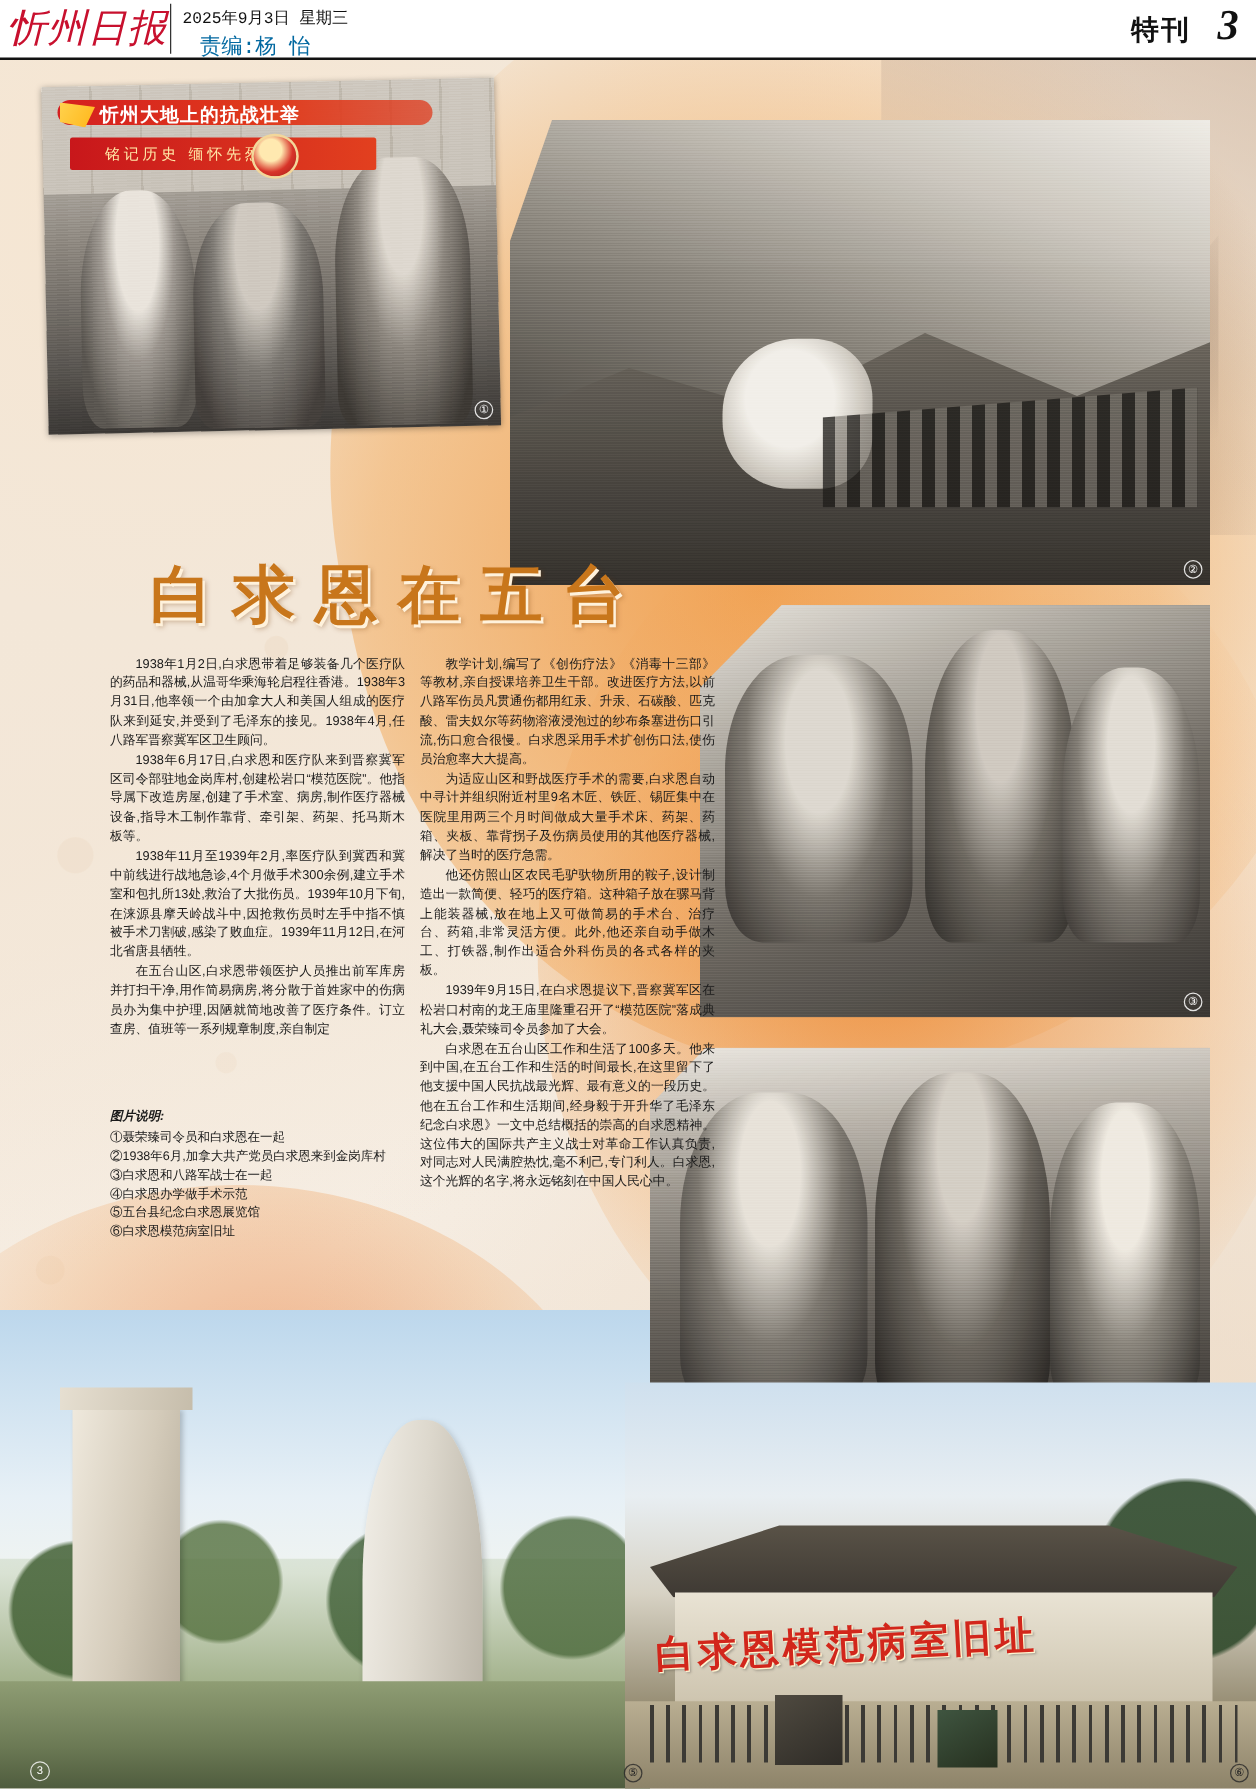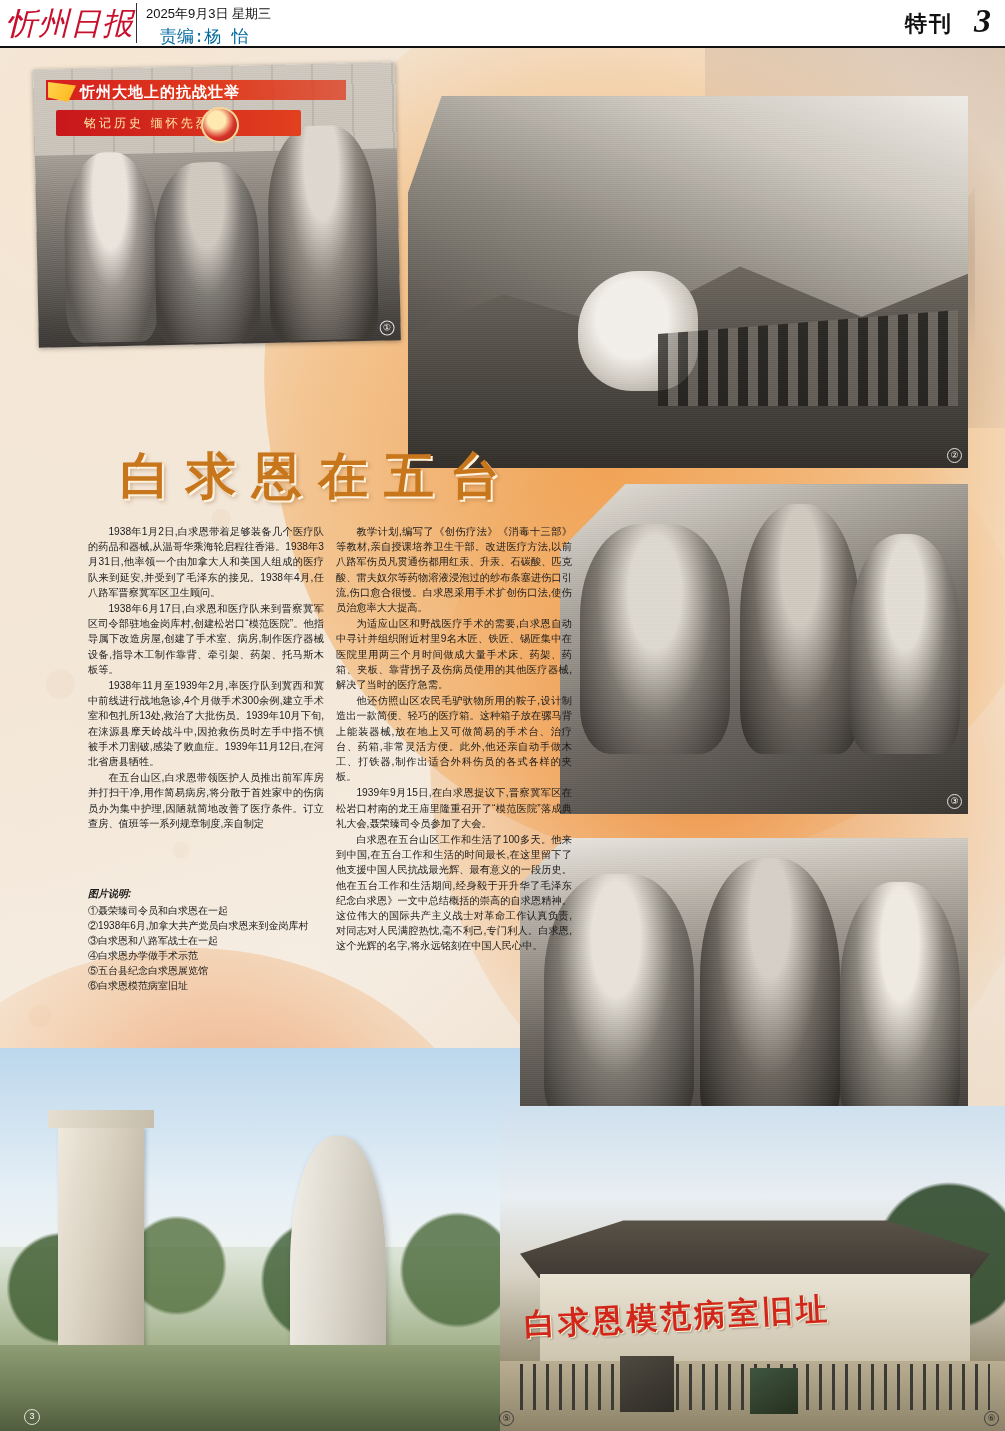--- a/index.html
+++ b/index.html
@@ -44,21 +44,21 @@
     position: absolute;
     left: 136px; top: 3px;
     width: 1px; height: 40px;
     background: #333;
   }
   .masthead-date {
     position: absolute;
     left: 146px; top: 5px;
     font-size: 13px;
     color: #111;
-    font-family: Liberation Sans, sans-serif;
+    font-family: Liberation Mono, monospace;
     white-space: nowrap;
   }
   .masthead-editor {
     position: absolute;
     left: 160px; top: 25px;
     font-size: 17px;
     color: #0369a1;
     white-space: nowrap;
     font-family: Liberation Mono, monospace;
   }
@@ -223,21 +223,21 @@
     background: linear-gradient(90deg, #d41f1f 0%, #e03a1c 55%, rgba(224,58,28,.75) 100%);
     color: #fff;
     font-family: "DejaVu Serif", serif;
     font-weight: bold;
     font-size: 15px;
     line-height: 24px;
     padding-left: 34px;
     box-sizing: border-box;
     letter-spacing: 1px;
     white-space: nowrap;
-    border-radius: 0;
+    border-radius: 12px;
   }
   .banner-flag {
     position:absolute; left:2px; top:2px;
     width: 28px; height: 20px;
     background: linear-gradient(120deg,#ffd24d 0%, #ffb61a 100%);
     clip-path: polygon(0 0, 100% 18%, 72% 100%, 0 78%);
   }
   .banner-sub {
     position: absolute;
     left: 10px; top: 30px;

